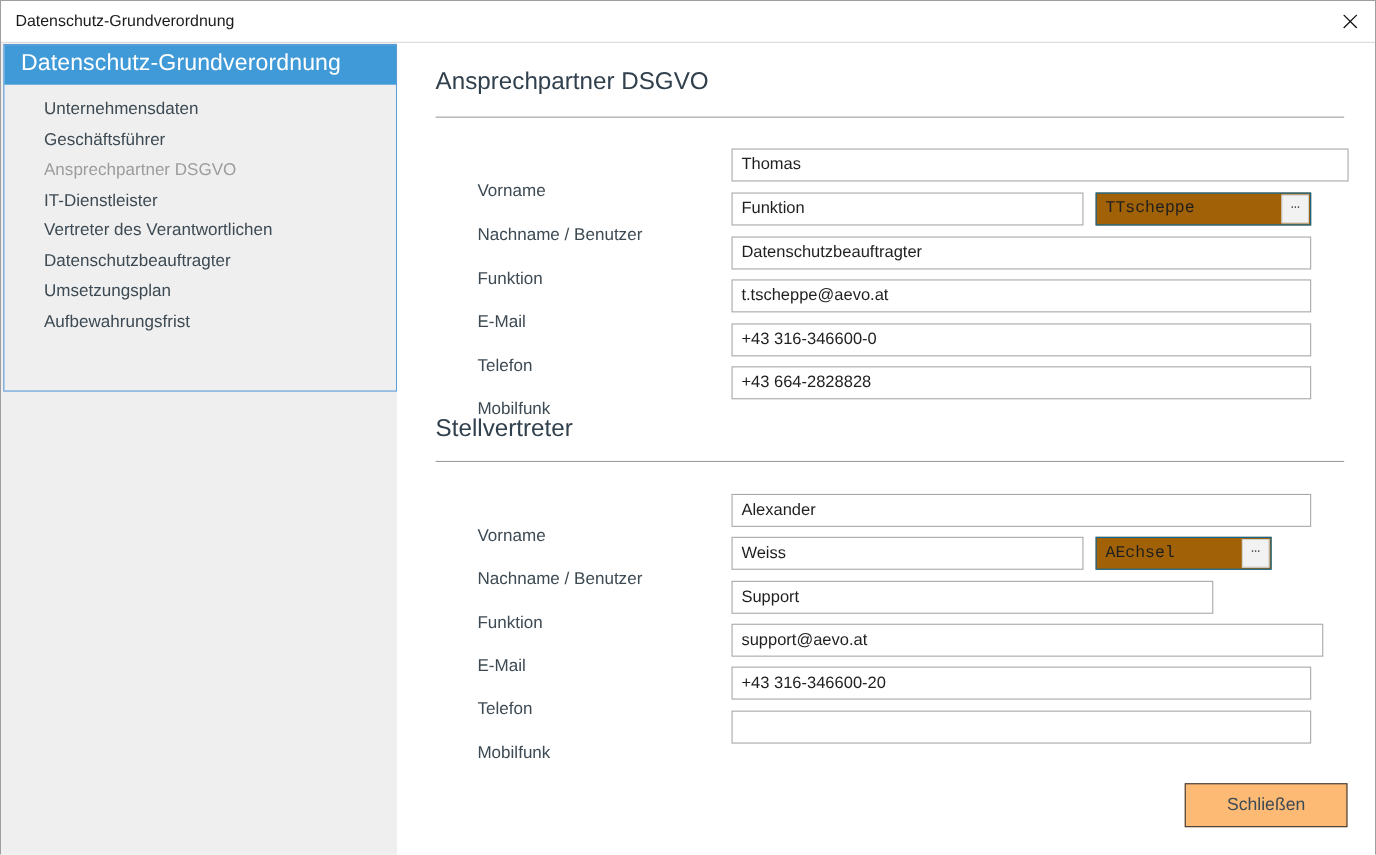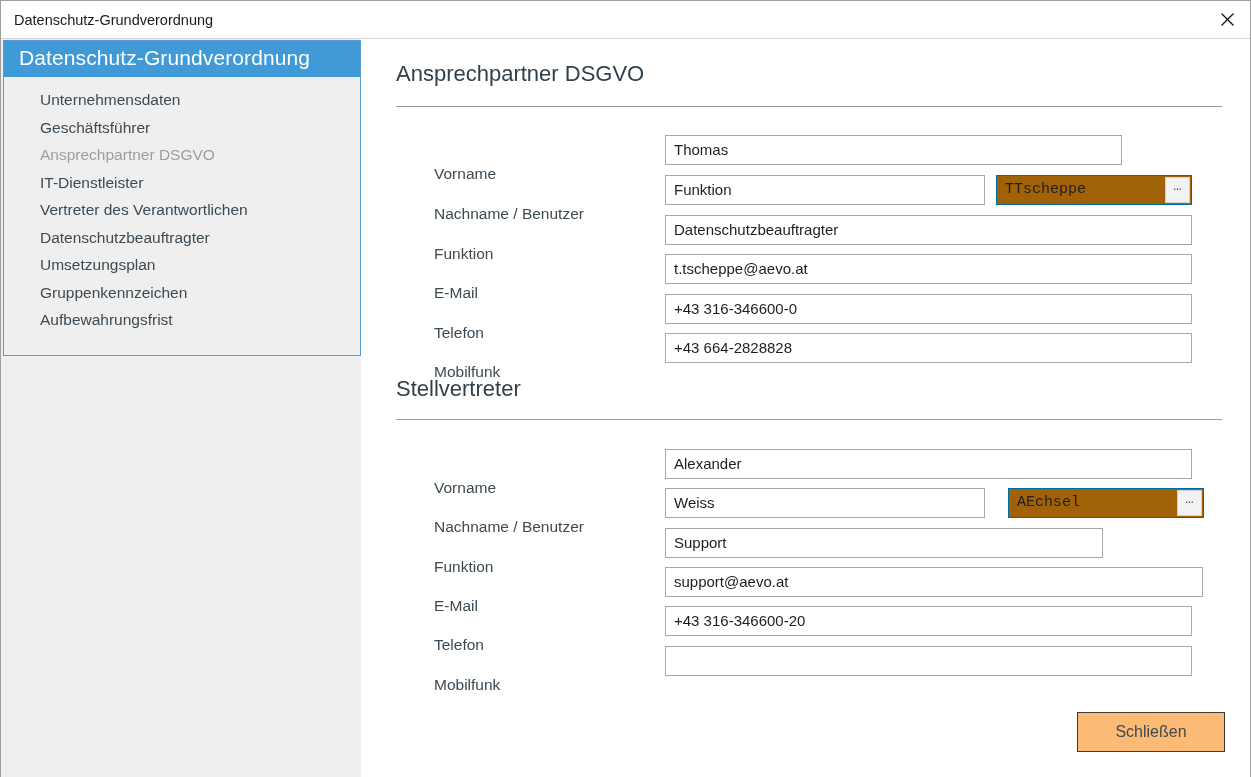--- a/index.html
+++ b/index.html
@@ -239,33 +239,32 @@
         <div id="nav-header-text">Datenschutz-Grundverordnung</div>
       </div>
       <div id="nav-list">
         <div class="nav-item">Unternehmensdaten</div>
         <div class="nav-item">Geschäftsführer</div>
         <div class="nav-item active">Ansprechpartner DSGVO</div>
         <div class="nav-item">IT-Dienstleister</div>
         <div class="nav-item">Vertreter des Verantwortlichen</div>
         <div class="nav-item">Datenschutzbeauftragter</div>
         <div class="nav-item">Umsetzungsplan</div>
-        <div class="nav-item">Gruppenkennzeichen</div>
         <div class="nav-item">Aufbewahrungsfrist</div>
       </div>
     </div>
   </div>
 
   <div id="content">
 
     <div class="section-title" style="left:35px; top:22px;">Ansprechpartner DSGVO</div>
     <div class="section-rule" style="left:35px; top:67px; width:826px;"></div>
 
     <div class="field-label" style="left:73px; top:103px;">Vorname</div>
-    <div class="input" style="left:304px; top:96px; width:457px;">Thomas</div>
+    <div class="input" style="left:304px; top:96px; width:561px;">Thomas</div>
 
     <div class="field-label" style="left:73px; top:143px;">Nachname / Benutzer</div>
     <div class="input" style="left:304px; top:136px; width:320px;">Funktion</div>
     <div class="input-with-picker" style="left:635px; top:136px; width:196px;">
       <div class="picker-value">TTscheppe</div>
       <div class="picker-button">
         <span>…</span>
       </div>
     </div>
 
@@ -282,21 +281,21 @@
     <div class="input" style="left:304px; top:294px; width:527px;">+43 664-2828828</div>
 
     <div class="section-title" style="left:35px; top:337px;">Stellvertreter</div>
     <div class="section-rule" style="left:35px; top:380px; width:826px;"></div>
 
     <div class="field-label" style="left:73px; top:417px;">Vorname</div>
     <div class="input" style="left:304px; top:410px; width:527px;">Alexander</div>
 
     <div class="field-label" style="left:73px; top:456px;">Nachname / Benutzer</div>
     <div class="input" style="left:304px; top:449px; width:320px;">Weiss</div>
-    <div class="input-with-picker" style="left:635px; top:449px; width:196px;margin-left:12px;">
+    <div class="input-with-picker" style="left:635px; top:449px; width:160px;">
       <div class="picker-value">AEchsel</div>
       <div class="picker-button">
         <span>…</span>
       </div>
     </div>
 
     <div class="field-label" style="left:73px; top:496px;">Funktion</div>
     <div class="input" style="left:304px; top:489px; width:438px;">Support</div>
 
     <div class="field-label" style="left:73px; top:535px;">E-Mail</div>

